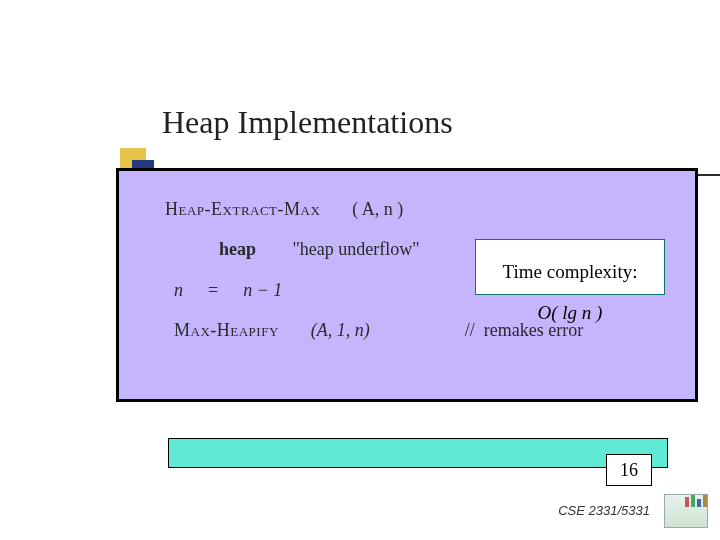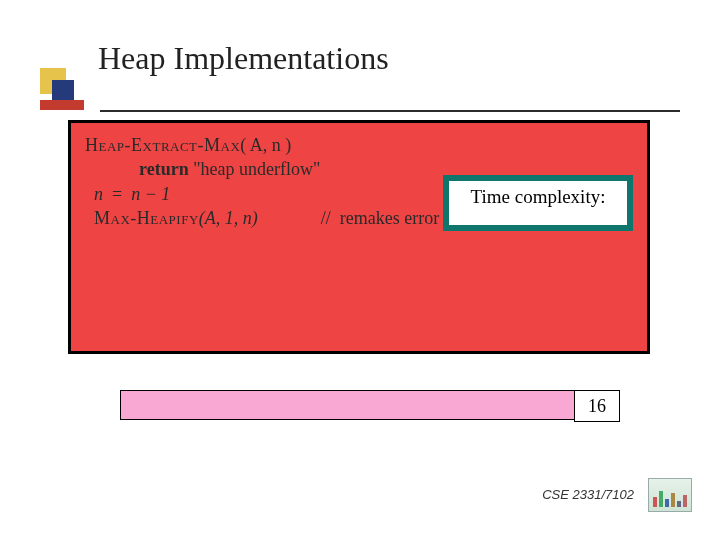--- a/index.html
+++ b/index.html
@@ -1,15 +1,15 @@
 <!DOCTYPE html>
 <html><head>
 <meta charset="utf-8">
 <style>
-  * { box-sizing: border-box; margin: 0; padding: 0; }
+  * { box-sizing: border-box; margin: 16px; padding: 0; }
   body {
     width: 720px;
     height: 540px;
     background: #ffffff;
     font-family: "Times New Roman", Times, serif;
     position: relative;
     overflow: hidden;
   }
   .title-block {
     position: absolute;
@@ -65,53 +65,53 @@
   }
   .algo-box {
     position: absolute;
     left: 68px;
     top: 120px;
     width: 582px;
     height: 234px;
     border: 3px solid #000;
     padding: 10px 14px;
     font-family: "Times New Roman", Times, serif;
-    background: #ef4444;
+    background: #c4b5fd;
   }
   .algo-line {
     font-size: 18px;
     color: #2a2a2a;
     line-height: 1.35;
     white-space: pre;
     filter: blur(0.3px);
   }
   .sc { font-variant: small-caps; letter-spacing: 0.5px; }
   .kw { font-weight: bold; }
   .math { font-style: italic; }
   .complexity-box {
     position: absolute;
     right: 14px;
     top: 52px;
     width: 190px;
     height: 56px;
-    border: 6px solid #0f766e;
+    border: 1px solid #0f766e;
     background: #fff;
     text-align: center;
     font-size: 19px;
     line-height: 1.3;
     padding-top: 4px;
   }
   .complexity-box .bigO { font-style: italic; }
   .bottom-bar {
     position: absolute;
     left: 120px;
     top: 390px;
     width: 500px;
     height: 30px;
-    background: #f9a8d4;
+    background: #5eead4;
     border: 1px solid #000;
   }
   .bottom-cell {
     position: absolute;
     right: -1px;
     top: -1px;
     width: 46px;
     height: 32px;
     background: #fff;
     border: 1px solid #000;
@@ -157,34 +157,35 @@
     <div class="sq-yellow"></div>
     <div class="sq-blue"></div>
     <div class="sq-red"></div>
   </div>
   <div class="title-text">Heap Implementations</div>
   <div class="title-underline"></div>
 </div>
 
 <div class="algo-box">
   <div class="algo-line"><span class="sc">Heap-Extract-Max</span><span>( A, n )</span></div>
-  <div class="algo-line">            <span class="kw">return</span><span> "heap underflow"</span></div>
+  <div class="algo-line">            <span class="kw">heap</span><span> "heap underflow"</span></div>
   <div class="algo-line">  <span class="math">n</span>  =  <span class="math">n − 1</span></div>
   <div class="algo-line">  <span class="sc">Max-Heapify</span><span class="math">(A, 1, n)</span>              <span>//  remakes error</span></div>
 
   <div class="complexity-box">
     <div>Time complexity:</div>
+    <div class="bigO">O( lg n )</div>
   </div>
 </div>
 
 <div class="bottom-bar">
   <div class="bottom-cell">16</div>
 </div>
 
-<div class="footer-text">CSE 2331/7102</div>
+<div class="footer-text">CSE 2331/5331</div>
 <div class="footer-icon">
   <div class="mini m1"></div>
   <div class="mini m2"></div>
   <div class="mini m3"></div>
   <div class="mini m4"></div>
   <div class="mini m5"></div>
   <div class="mini m6"></div>
 </div>
 
 </body></html>

